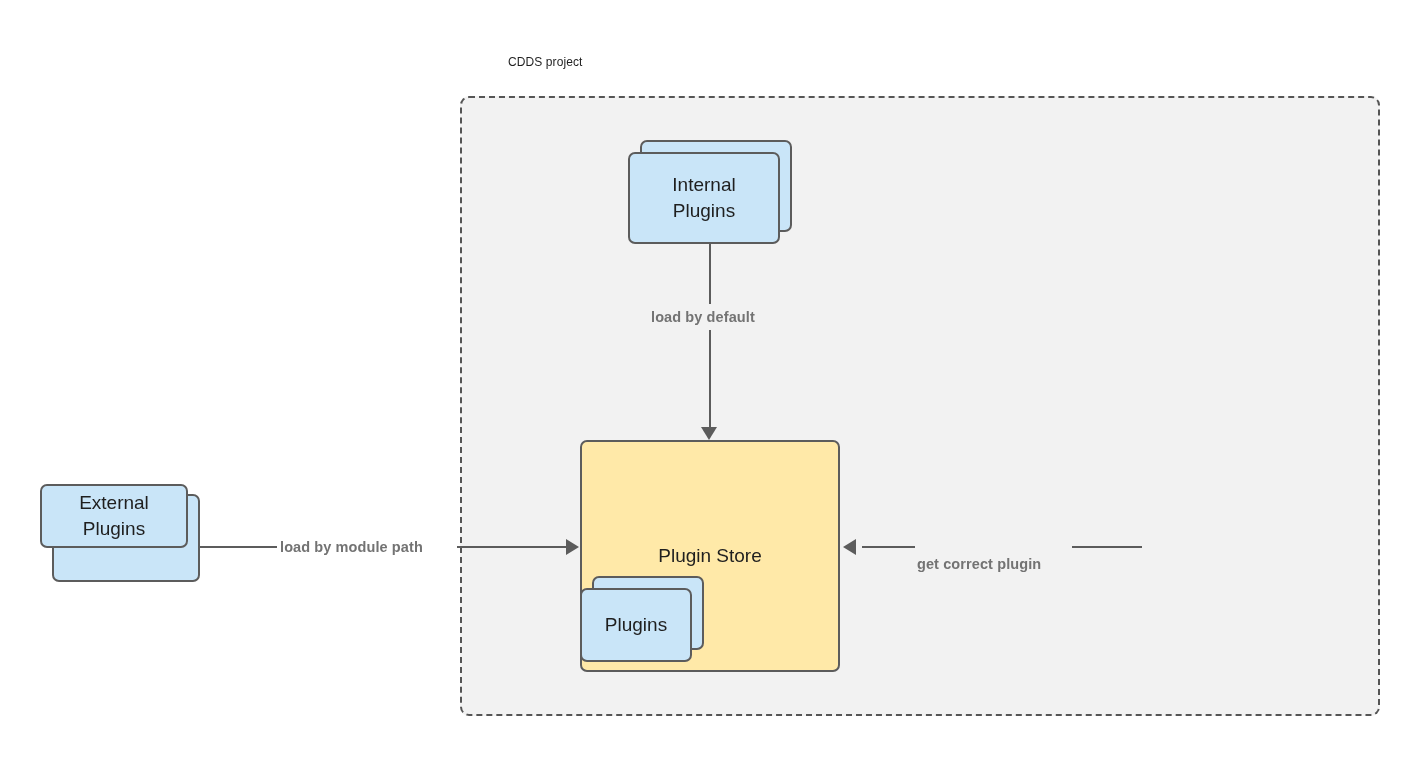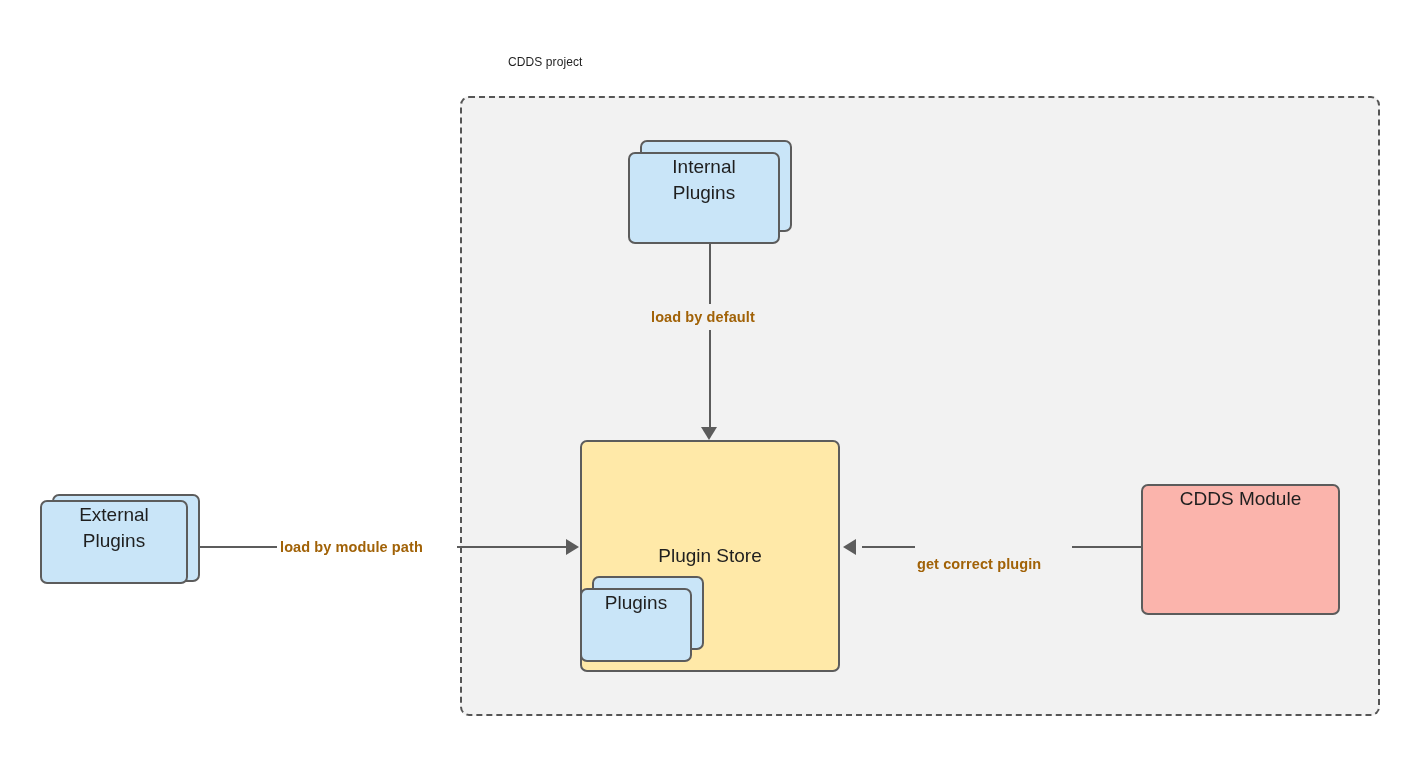--- a/index.html
+++ b/index.html
@@ -42,21 +42,21 @@
     letter-spacing: 0.1px;
   }
 
   
   .node {
     position: absolute;
     box-sizing: border-box;
     border: 2.6px solid #5c5c5c;
     border-radius: 7px;
     display: flex;
-    align-items: flex-start;
+    align-items: center;
     justify-content: center;
     text-align: center;
     font-size: 19px;
     color: #1f1f1f;
     line-height: 1.35;
   }
   .blue  { background: #c9e5f8; }
   .yellow{ background: #ffe9a8; }
   .pink  { background: #fbb4ac; }
 
@@ -93,21 +93,21 @@
     left: 592px; top: 576px; width: 112px; height: 74px;
   }
   #plugins-card {
     left: 580px; top: 588px; width: 112px; height: 74px;
   }
 
   #external-plugins-back {
     left: 52px; top: 494px; width: 148px; height: 88px;
   }
   #external-plugins {
-    left: 40px; top: 500px; width: 148px; height: 84px;
+    left: 40px; top: 484px; width: 148px; height: 64px;
   }
 
   #cdds-module {
     left: 1141px; top: 484px; width: 199px; height: 131px;
   }
 
   
   .edge-line {
     position: absolute;
     background: #5c5c5c;
@@ -134,21 +134,21 @@
     width: 0; height: 0;
     border-top: 8px solid transparent;
     border-bottom: 8px solid transparent;
     border-right: 13px solid #5c5c5c;
   }
 
   .edge-label {
     position: absolute;
     font-size: 14.5px;
     font-weight: bold;
-    color: #a16207;
+    color: #737373;
     white-space: nowrap;
     padding: 2px 3px;
     letter-spacing: 0.1px;
   }
   .edge-label.on-gray { background: #f2f2f2; }
   .edge-label.on-white { background: #ffffff; }
 
   
   #edge-default-line-top   { left: 709px; top: 244px;  height: 60px; }
   #edge-default-line-bot   { left: 709px; top: 330px;  height: 98px; }
@@ -209,17 +209,14 @@
   </div>
 
   <div class="card-back" id="external-plugins-back"></div>
   <div class="node blue" id="external-plugins">
     <div>
       <span>External</span><br>
       <span>Plugins</span>
     </div>
   </div>
 
-  <div class="node pink" id="cdds-module">
-    <div>CDDS Module</div>
-  </div>
 
 </div>
 
 </body></html>

